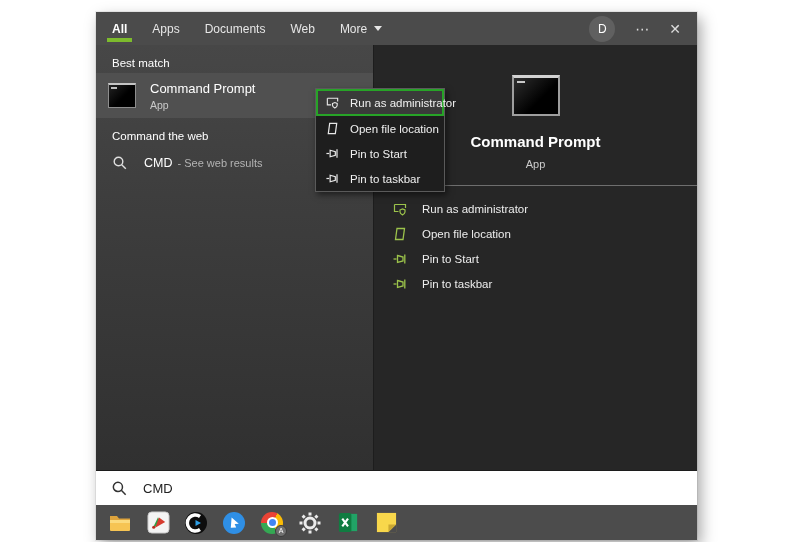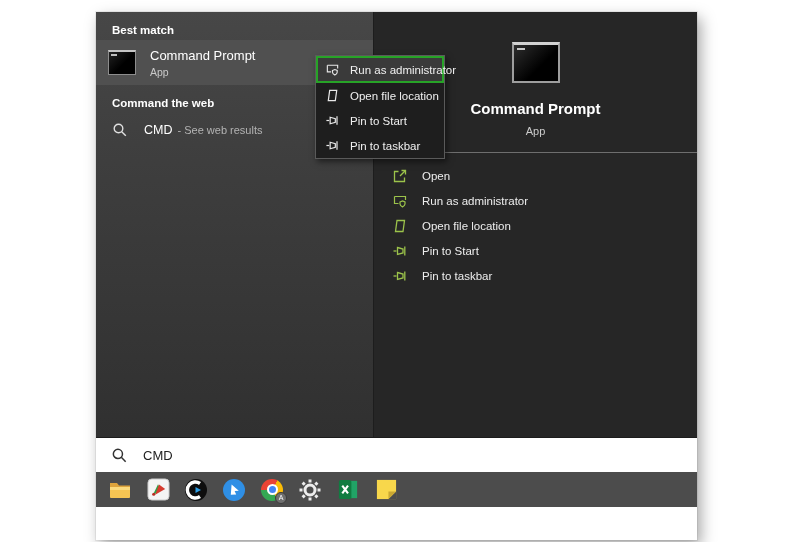--- a/index.html
+++ b/index.html
@@ -19,21 +19,21 @@
   .tabbar-right { margin-left:auto; display:flex; align-items:center; gap:20px; padding-right:16px; }
   .avatar { width:26px; height:26px; border-radius:50%; background:#606060; color:#ffffff;
             font-size:12px; display:flex; align-items:center; justify-content:center; }
   .glyph-btn { color:#dddddd; font-size:14px; line-height:1; }
 
   
   .content { position:relative; height:425px; display:flex; }
   .left-panel { width:277px; background:linear-gradient(180deg,#474747 0%, #3e3e3e 35%, #303030 100%); }
   .right-panel { flex:1; background:#262626; border-left:1px solid #1d1d1d; }
 
-  .section-header { color:#ffffff; font-size:11.5px; font-weight:bold; padding:12px 0 4px 16px; }
+  .section-header { color:#ffffff; font-size:11.5px; font-weight:normal; padding:12px 0 4px 16px; }
   .best-match-row { height:45px; background:#505050; display:flex; align-items:center; padding-left:12px; }
   .cmd-icon-sm { width:28px; height:25px; background:linear-gradient(135deg,#222 0%, #000 55%);
                  border:1px solid #8d8d8d; border-top:2px solid #c4c4c4; position:relative; flex:none; }
   .cmd-icon-sm::before { content:""; position:absolute; left:2px; top:2px; width:6px; height:2px; background:#bdbdbd; }
   .bm-text { margin-left:14px; }
   .bm-title { color:#ffffff; font-size:13px; }
   .bm-sub { color:#c9c9c9; font-size:10.5px; margin-top:3px; }
 
   .web-row { display:flex; align-items:center; padding:9px 0 9px 16px; color:#ffffff; }
   .web-row .mag { color:#e0e0e0; margin-right:16px; display:flex; }
@@ -82,20 +82,43 @@
   .chrome-badge { position:absolute; right:-4px; bottom:-3px; width:12px; height:12px; border-radius:50%;
                   background:#6f6f6f; color:#ffffff; font-size:7px; display:flex; align-items:center;
                   justify-content:center; border:1px solid #3c3c3c; }
   .rel { position:relative; }
 </style>
 </head>
 <body>
 
 <div class="window">
 
+  <div class="tabbar">
+    <div class="tab active">
+      <span>All</span>
+    </div>
+    <div class="tab">
+      <span>Apps</span>
+    </div>
+    <div class="tab">
+      <span>Documents</span>
+    </div>
+    <div class="tab">
+      <span>Web</span>
+    </div>
+    <div class="tab">
+      <span>More</span>
+      <span class="caret"></span>
+    </div>
+    <div class="tabbar-right">
+      <div class="avatar">D</div>
+      <div class="glyph-btn">⋯</div>
+      <div class="glyph-btn">✕</div>
+    </div>
+  </div>
 
   <div class="content">
 
     <div class="left-panel">
       <div class="section-header">Best match</div>
 
       <div class="best-match-row">
         <div class="cmd-icon-sm"></div>
         <div class="bm-text">
           <div class="bm-title">Command Prompt</div>
@@ -119,30 +142,20 @@
 
     <div class="right-panel">
       <div class="preview">
         <div class="cmd-icon-lg"></div>
         <div class="pv-title">Command Prompt</div>
         <div class="pv-sub">App</div>
         <div class="pv-divider"></div>
       </div>
 
       <div class="actions">
-        <div class="action-row">
-          <span class="aicon">
-            <svg width="16" height="16" viewBox="0 0 16 16">
-              <path d="M6.5 3.5 H2.5 V13.5 H12.5 V9.5" fill="none" stroke="currentColor" stroke-width="1.3"></path>
-              <path d="M9.5 2.5 H13.5 V6.5" fill="none" stroke="currentColor" stroke-width="1.3"></path>
-              <path d="M13.2 2.8 L8 8" fill="none" stroke="currentColor" stroke-width="1.3"></path>
-            </svg>
-          </span>
-          <span class="alabel">Open</span>
-        </div>
         <div class="action-row">
           <span class="aicon">
             <svg width="16" height="16" viewBox="0 0 16 16">
               <path d="M2.5 3.5 H13.5 V7" fill="none" stroke="currentColor" stroke-width="1.2"></path>
               <path d="M2.5 3.5 V10.5 H6.5" fill="none" stroke="currentColor" stroke-width="1.2"></path>
               <path d="M8 9 L10.5 8 L13 9 V11 C13 12.6 10.5 13.9 10.5 13.9 C10.5 13.9 8 12.6 8 11 Z" fill="none" stroke="currentColor" stroke-width="1.2"></path>
             </svg>
           </span>
           <span class="alabel">Run as administrator</span>
         </div>

